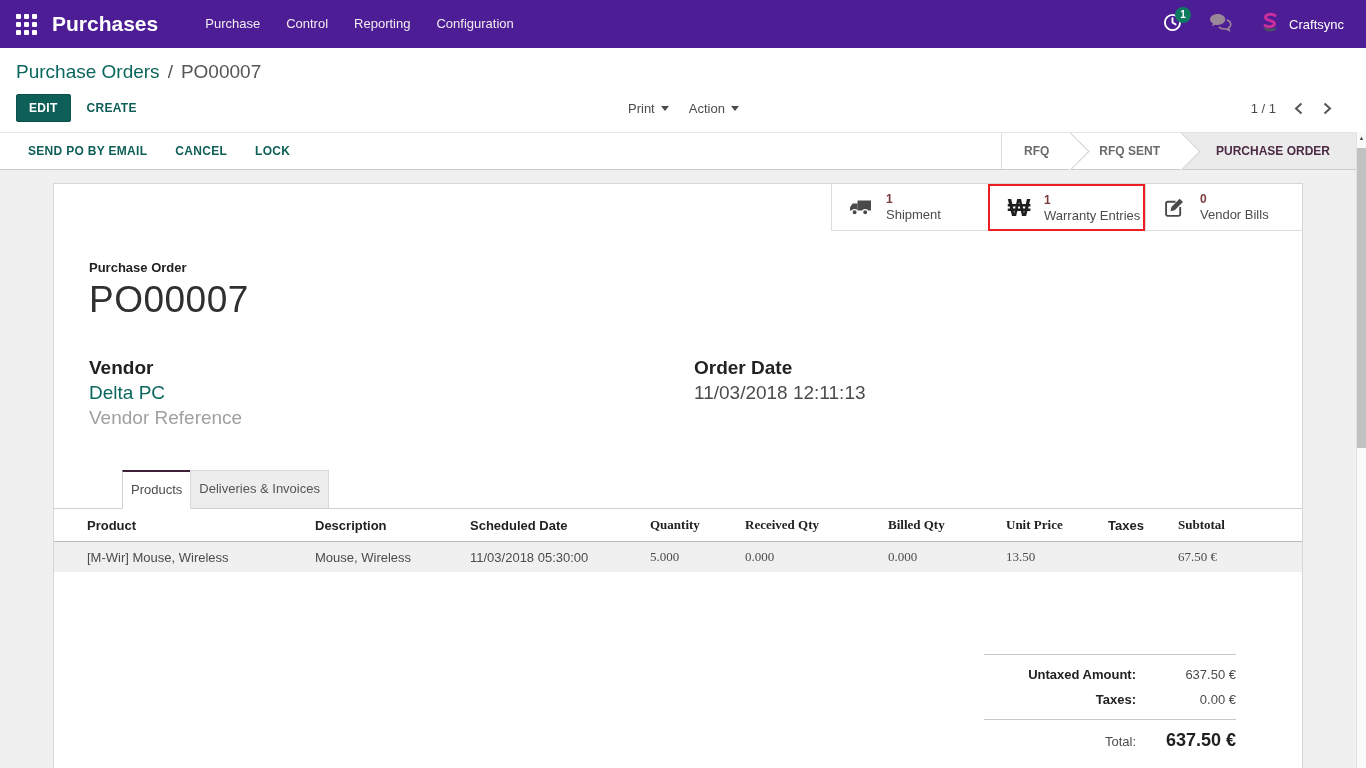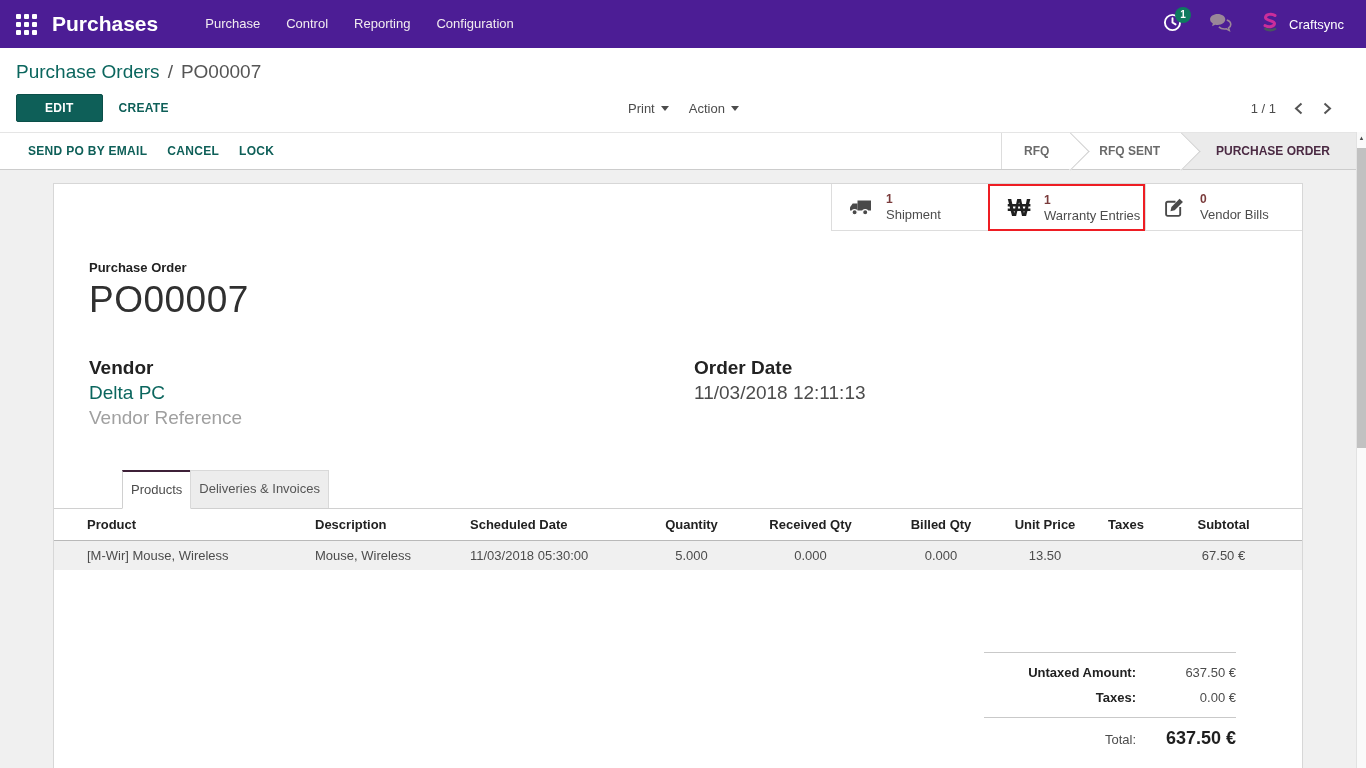--- a/index.html
+++ b/index.html
@@ -22,34 +22,34 @@
   .user-menu { display:flex; align-items:center; gap:8px; cursor:pointer; }
   .user-name { font-size:13px; }
 
   
   .control-panel { background:#fff; padding:13px 16px 0 16px; height:84px; }
   .breadcrumb { font-size:19px; color:#555; }
   .breadcrumb .bc-link { color:#0b665e; cursor:pointer; text-decoration:none; }
   .breadcrumb .bc-sep { margin:0 8px; color:#555; }
   .cp-row { position:relative; display:flex; align-items:center; margin-top:10px; height:30px; }
   .btn-edit { background:#0e5f58; border:1px solid #0b4f49; color:#fff; font-size:12px; font-weight:bold;
-      letter-spacing:.3px; padding:6px 28px; border-radius:2px; cursor:pointer; font-family:inherit; }
+      letter-spacing:.3px; padding:6px 12px; border-radius:2px; cursor:pointer; font-family:inherit; }
   .btn-create { background:none; border:none; color:#0e5f58; font-size:12px; font-weight:bold;
       letter-spacing:.3px; margin-left:16px; cursor:pointer; font-family:inherit; }
   .cp-center { position:absolute; left:576px; display:flex; gap:20px;margin-left:36px; }
   .dropdown { display:flex; align-items:center; gap:6px; font-size:13px; color:#4c4c4c; cursor:pointer; }
   .caret-down { width:0; height:0; border-left:4px solid transparent; border-right:4px solid transparent; border-top:5px solid #4c4c4c; }
   .cp-right { margin-left:auto; display:flex; align-items:center; gap:16px; padding-right:16px; }
   .pager-text { font-size:13px; color:#4c4c4c; }
   .pager-btn { background:none; border:none; cursor:pointer; display:flex; padding:2px; }
 
   
   .statusbar { height:38px; background:#fff; border-top:1px solid #e5e5e5; border-bottom:1px solid #ccc;
       display:flex; justify-content:space-between; padding-right:10px; }
-  .sb-buttons { display:flex; align-items:center; gap:20px; padding-left:28px; }
+  .sb-buttons { display:flex; align-items:center; gap:28px; padding-left:28px; }
   .sb-btn { background:none; border:none; color:#0e5f58; font-size:12px; font-weight:bold; letter-spacing:.3px;
       cursor:pointer; font-family:inherit; }
   .sb-btn.primary { background:#0e5f58; border:1px solid #0b4f49; color:#fff; padding:6px 13px; border-radius:2px; }
   .sb-states { display:flex; border-left:1px solid #ddd; }
   .state { position:relative; line-height:36px; font-size:12px; font-weight:bold; color:#6a6a6a;
       background:#fff; padding:0 22px 0 28px; cursor:pointer; white-space:nowrap; }
   .state:first-child { padding-left:22px; z-index:3; }
   .state:nth-child(2) { z-index:2; }
   .state:not(.active)::after { content:''; position:absolute; top:5px; right:-13px; width:26px; height:26px;
       transform:rotate(45deg); border-top:1px solid #cfcfcf; border-right:1px solid #cfcfcf; background:#fff; }
@@ -84,21 +84,21 @@
       border:1px solid #d9d9d9; border-bottom:none; cursor:pointer; margin-bottom:0; }
   .tab.active { background:#fff; color:#4c4c4c; border:1px solid #d0d0d0; border-top:2px solid #3e2038;
       border-bottom:1px solid #fff; margin-bottom:-1px; }
   .tab + .tab { margin-left:-1px; }
 
   
   .lines-table { width:1248px; margin-left:-35px; border-collapse:collapse; table-layout:fixed; font-size:13px; }
   .lines-table th { text-align:left; font-weight:bold; color:#222; padding:8px 6px; border-bottom:1px solid #b9b9b9; }
   .lines-table td { color:#4c4c4c; padding:7px 6px; }
   .lines-table tbody tr:nth-child(odd) { background:#f0f0f0; }
-  .lines-table .num { text-align:center; }
+  .lines-table .num { text-align:left;font-family:Liberation Serif, serif; }
   .col-product { padding-left:33px !important; }
   .col-taxes { padding-left:18px !important; }
   .col-subtotal { padding-right:33px !important; }
   .empty-stripe td { height:26px; padding:0; }
 
   
   .totals { width:252px; margin:56px 33px 0 auto; border-top:1px solid #c9c9c9; padding-top:7px; font-size:13px; }
   .trow { display:flex; justify-content:flex-end; align-items:baseline; line-height:25px; }
   .tlabel { font-weight:bold; color:#222; }
   .tvalue { width:100px; text-align:right; color:#4c4c4c; }

